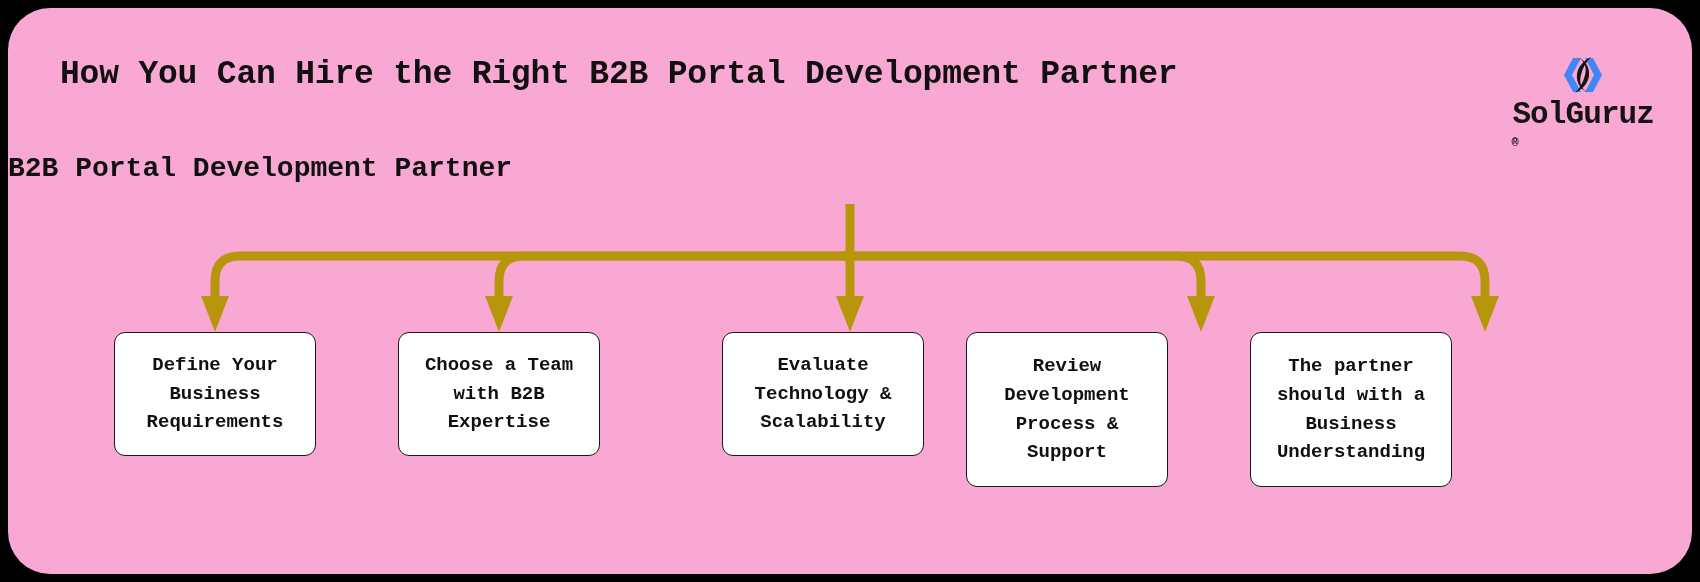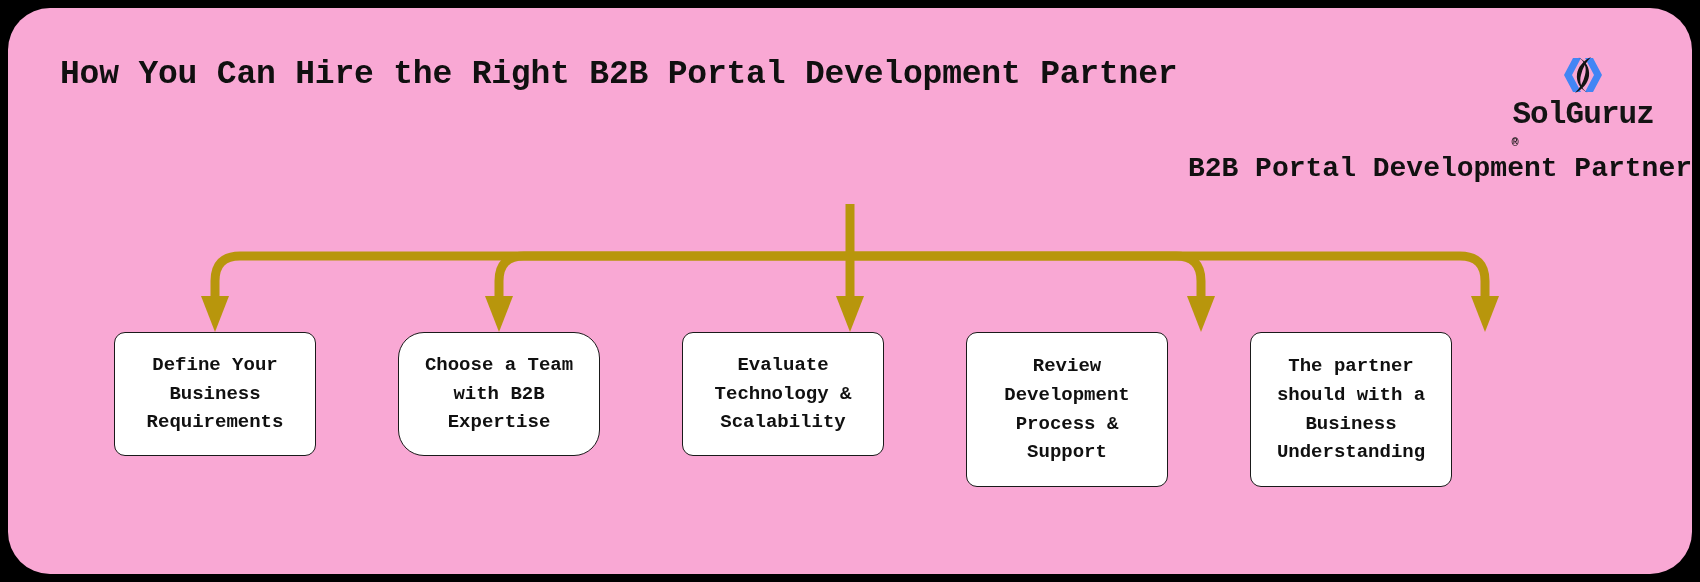--- a/index.html
+++ b/index.html
@@ -60,21 +60,21 @@
     color: #141414;
     align-self: flex-start;
     margin-top: 2px;
     margin-left: -1px;
   }
   #root-node-label {
     position: absolute;
     top: 145px;
     left: 0;
     width: 1684px;
-    text-align: right;
+    text-align: left;
     font-size: 28px;
     font-weight: bold;
     color: #111111;
   }
   #connector-layer {
     position: absolute;
     left: 0; top: 0;
     width: 1684px;
     height: 566px;
     pointer-events: none;
@@ -100,22 +100,22 @@
   .node-box.short { height: 124px; top: 6px; }
   .node-box.tall  { height: 155px; top: 6px; }
   .node-label {
     font-size: 19px;
     font-weight: bold;
     color: #101010;
     line-height: 1.52;
     text-align: center;
   }
   .n1 { left: 106px; align-items: center; }
-  .n2 { left: 390px; border-radius: 26px; }
-  .n3 { left: 674px; }
+  .n2 { left: 390px; }
+  .n3 { left: 714px; }
   .n4 { left: 958px; }
   .n5 { left: 1242px; }
 </style>
 </head>
 <body>
 
 <div id="infographic-panel">
 
   <div id="header-row">
     <div id="page-title">How You Can Hire the Right B2B Portal Development Partner</div>

